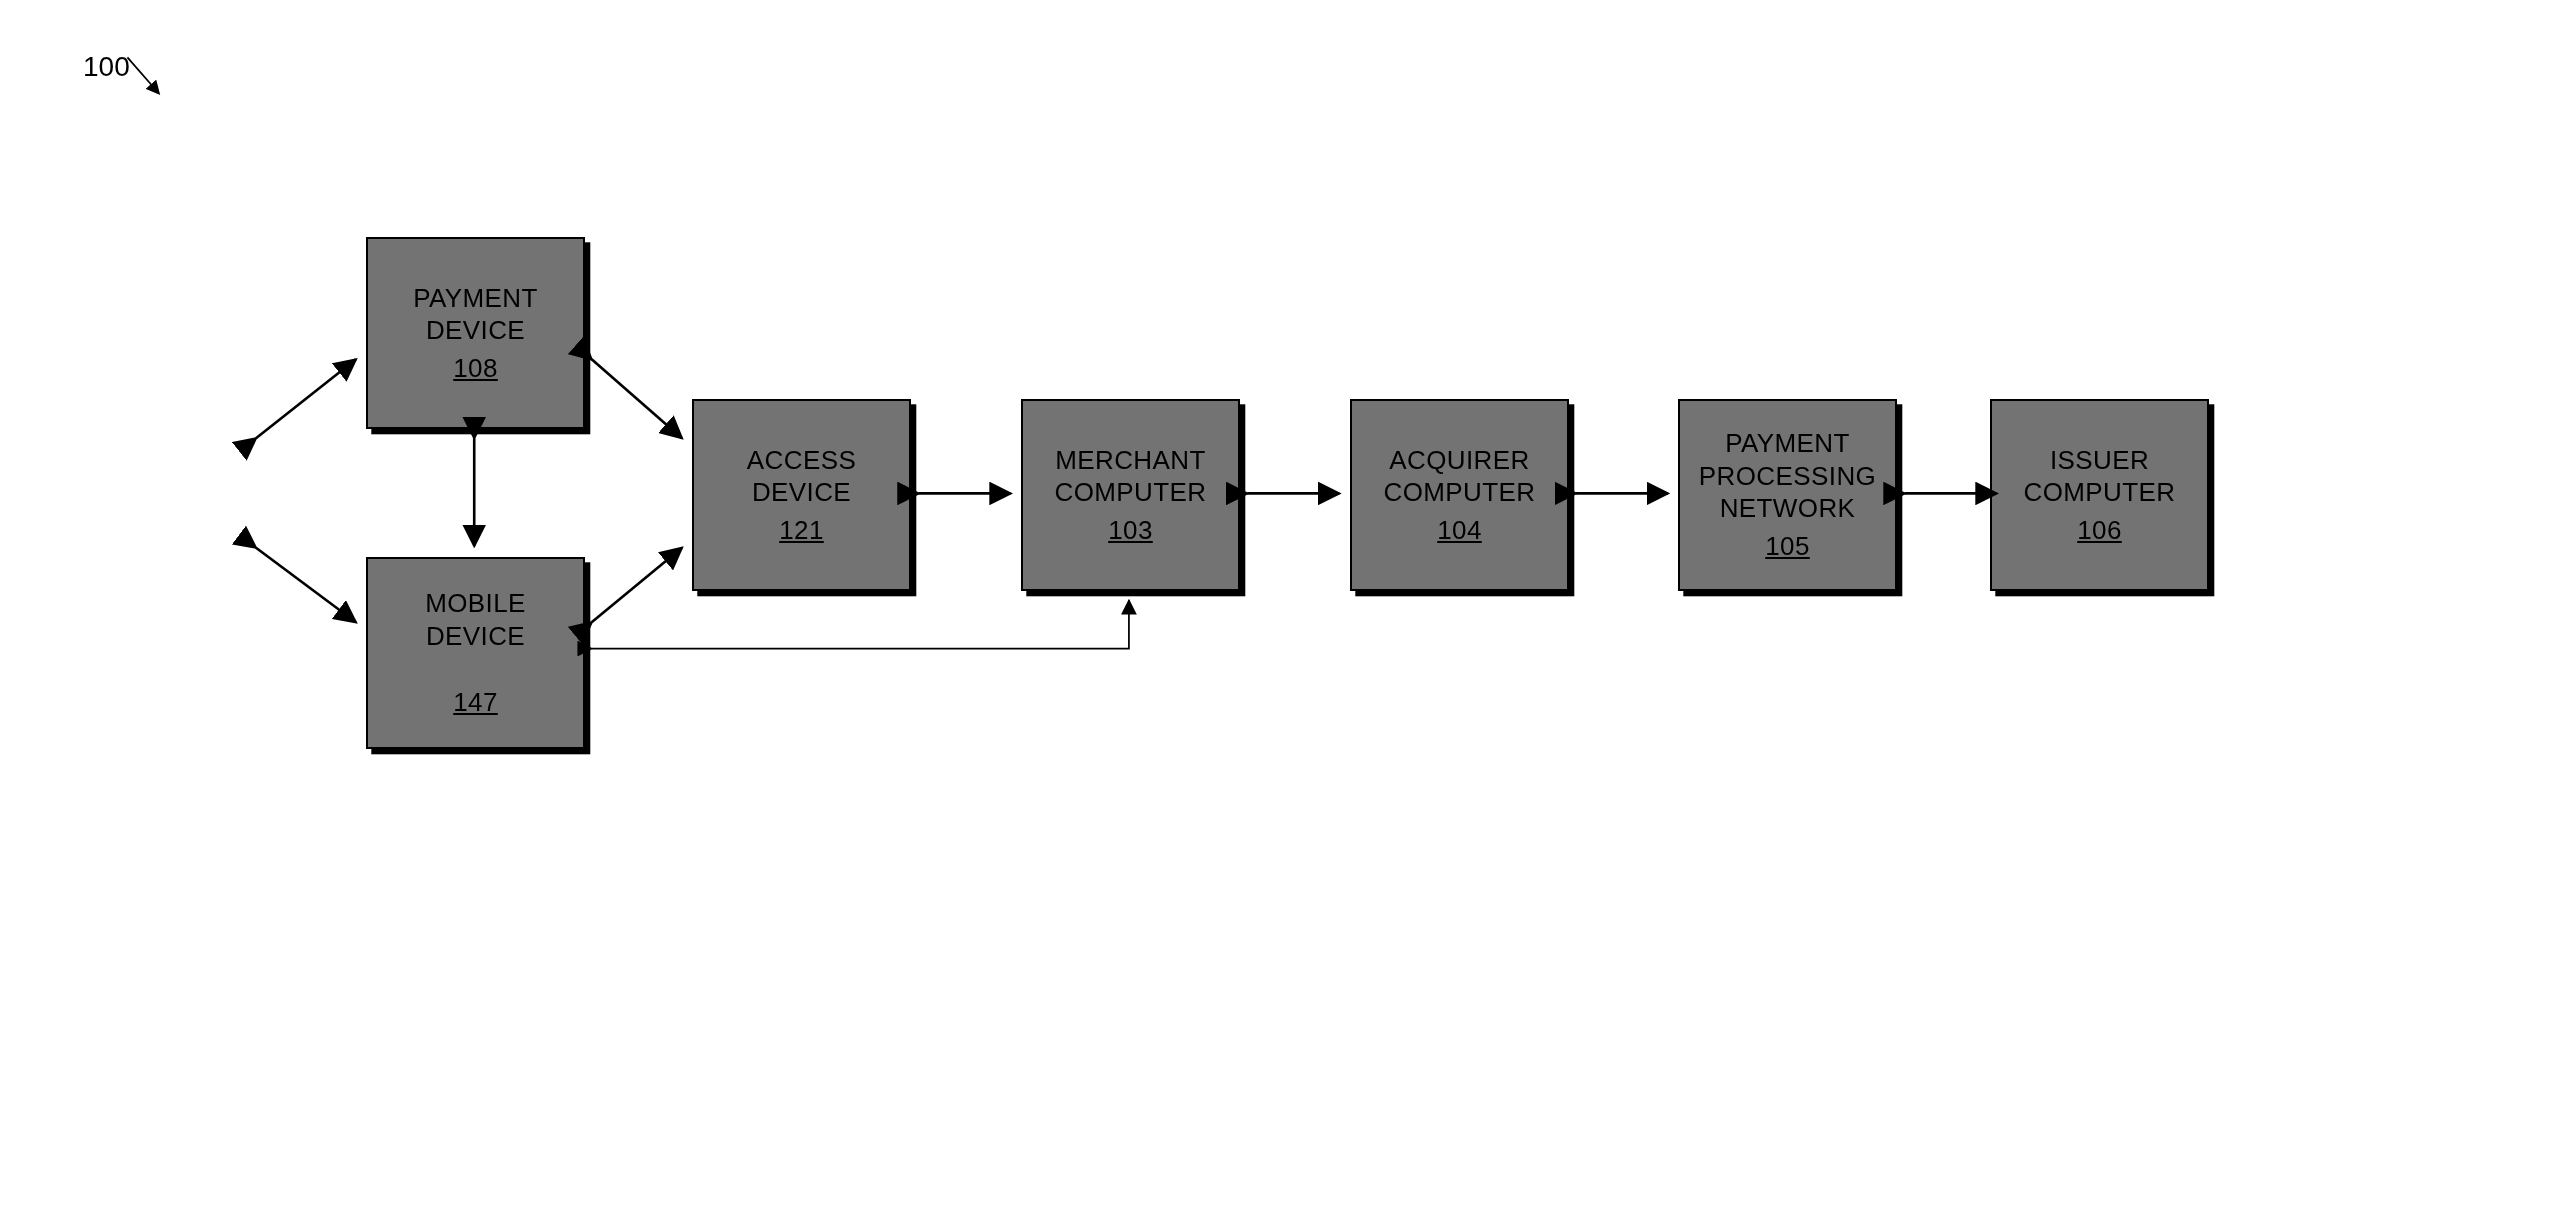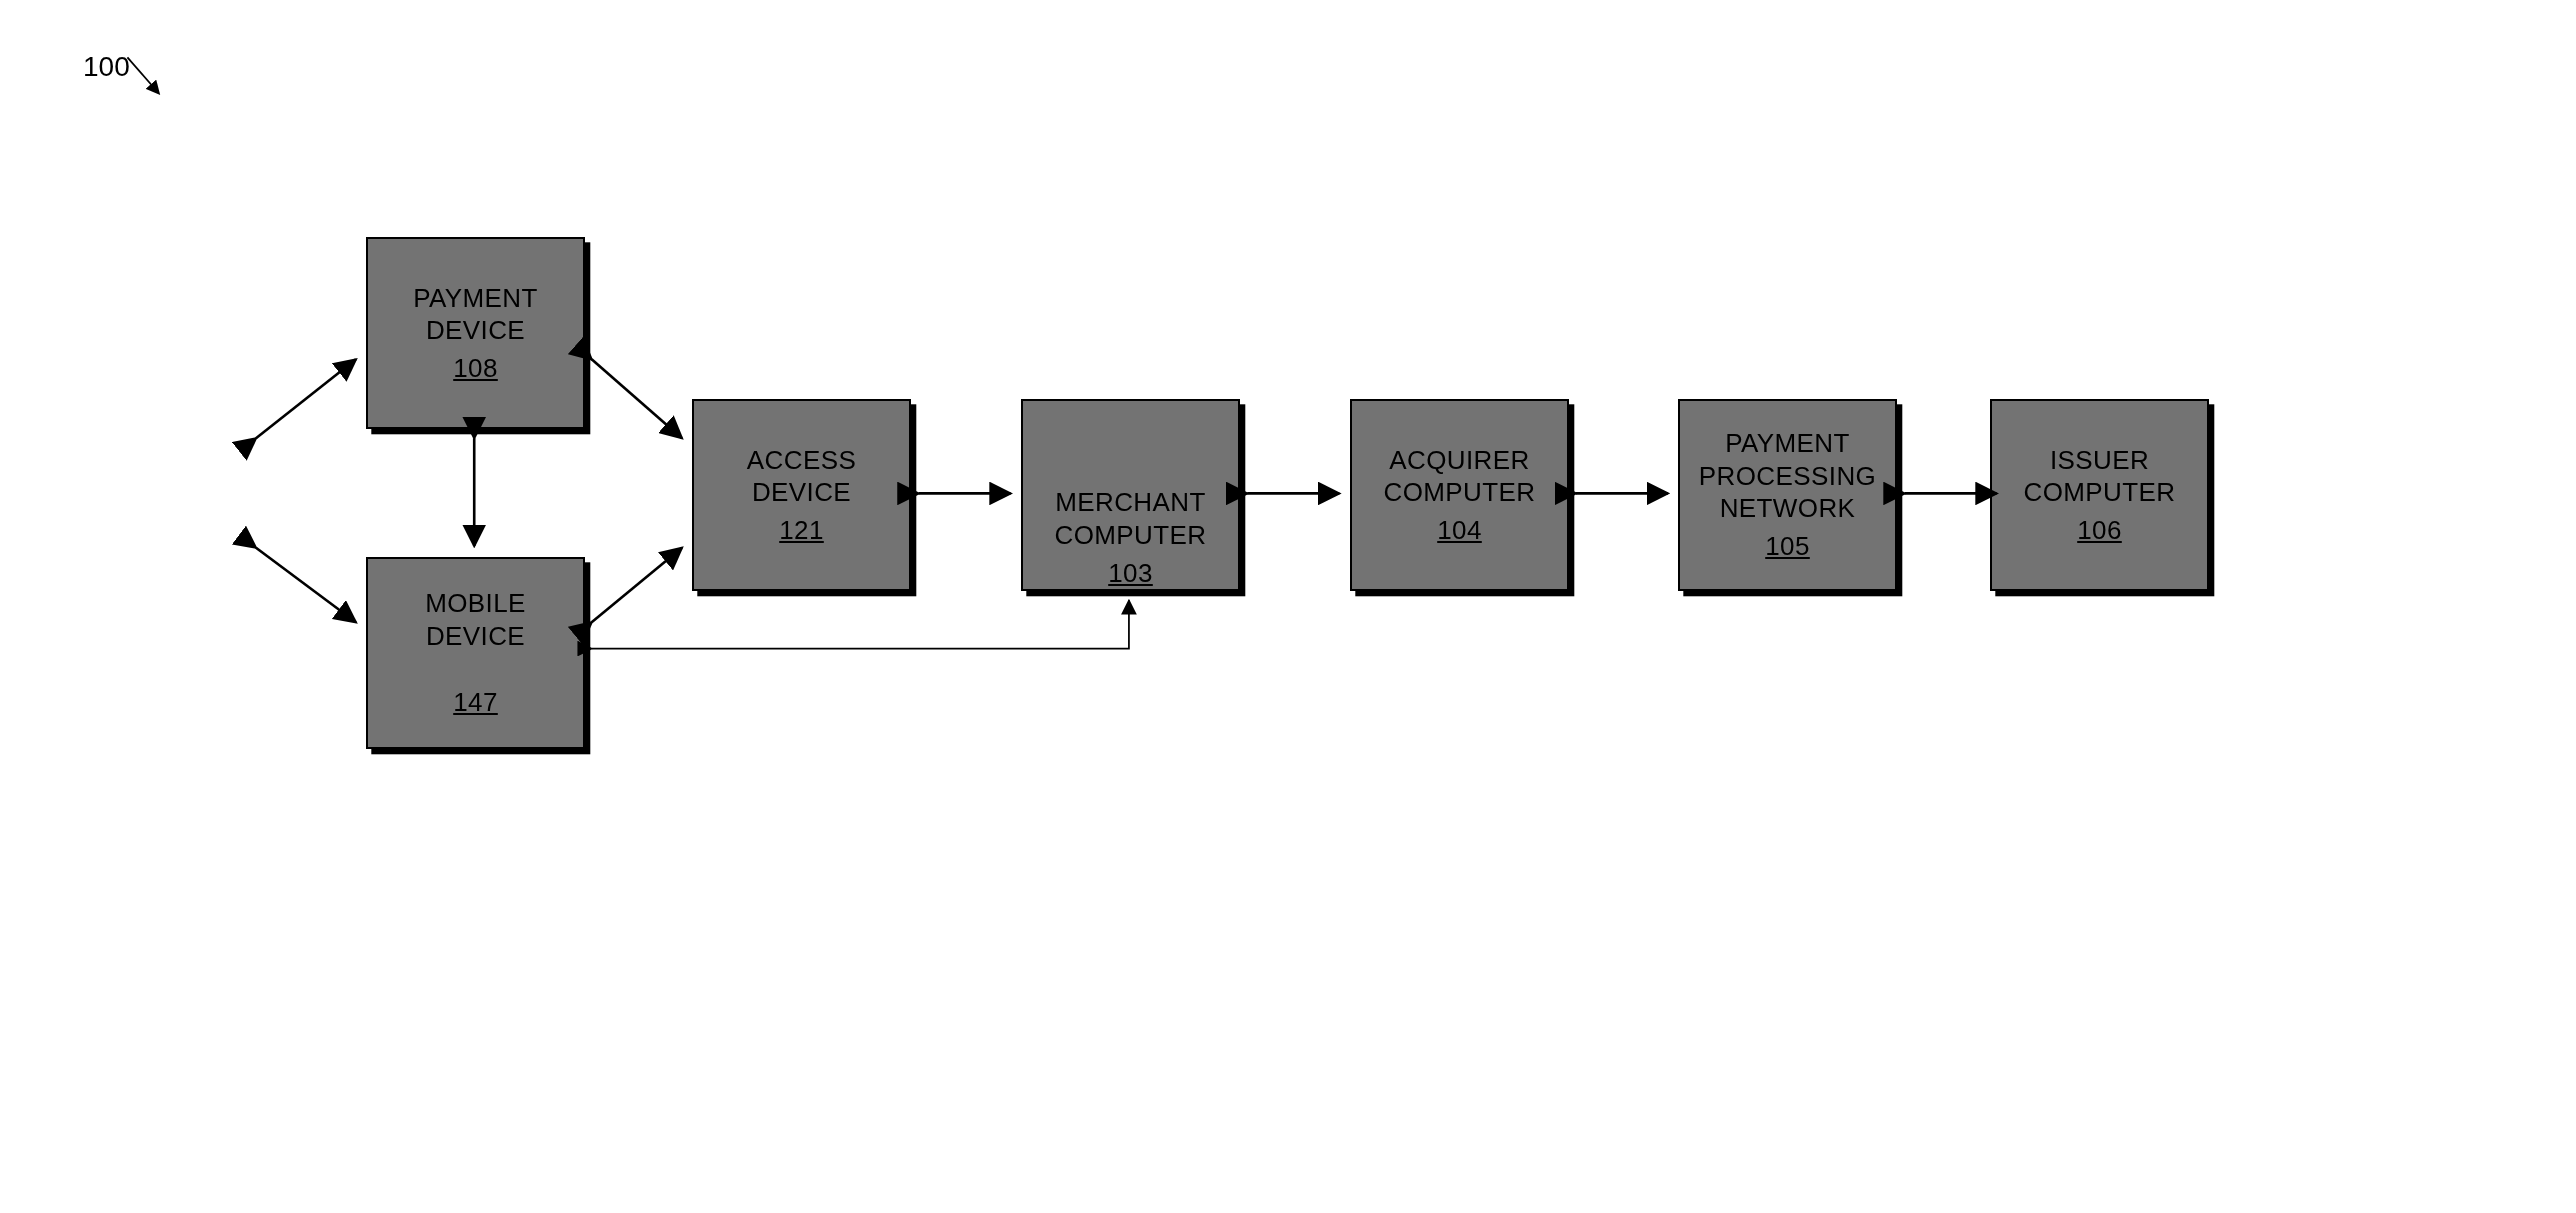--- a/index.html
+++ b/index.html
@@ -74,21 +74,21 @@
 DEVICE</div>
     <div class="ref">147</div>
   </div>
 
   <div class="box" style="left:692px; top:399px; width:215px; height:188px;">
     <div style="white-space:pre-line;">ACCESS
 DEVICE</div>
     <div class="ref">121</div>
   </div>
 
-  <div class="box" style="left:1021px; top:399px; width:215px; height:188px;justify-content:flex-end;">
+  <div class="box" style="left:1021px; top:399px; width:215px; height:188px;">
     <div style="white-space:pre-line;">MERCHANT
 COMPUTER</div>
     <div class="ref">103</div>
   </div>
 
   <div class="box" style="left:1350px; top:399px; width:215px; height:188px;">
     <div style="white-space:pre-line;">ACQUIRER
 COMPUTER</div>
     <div class="ref">104</div>
   </div>

